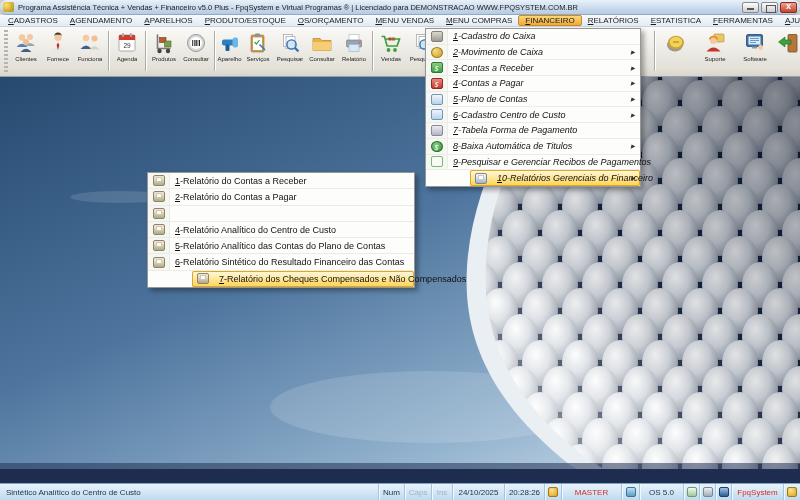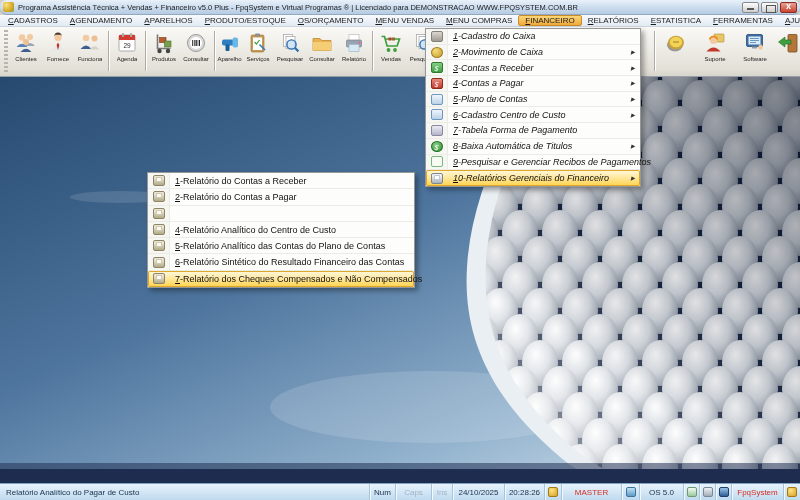--- a/index.html
+++ b/index.html
@@ -48,21 +48,21 @@
   .photo svg { display:block; width:800px; height:406px; }
 
   
   .popup { position:absolute; background:#FDFDFC; border:1px solid #979797;
     box-shadow:3px 3px 5px rgba(0,0,0,0.35); z-index:30; }
   .dropdown { left:425px; top:28px; width:216px;font-style:italic; }
   .submenu  { left:147px; top:172px; width:268px; z-index:40; }
   .mrow { display:flex; align-items:center; position:relative; border-bottom:1px solid #ECECE6; }
   .dropdown .mrow { height:15.7px; }
   .submenu .mrow { height:16.3px; }
-  .mrow:last-child { border-bottom:none; }
+  .mrow:last-child { border-bottom:none;margin-left:44px; }
   .gut { width:22px; flex:0 0 auto; display:flex; justify-content:center; align-items:center; align-self:stretch;
     background:#F6F6F2; border-right:1px solid #ECECE6; }
   .mlabel { font-size:9px; color:#111; padding-left:5px; white-space:nowrap; }
   .mrow.has-sub::after { content:"\25B6"; position:absolute; right:5px; font-size:5.5px; color:#333; top:50%; transform:translateY(-50%); }
   .mrow.hl { background:linear-gradient(#FFF8DD,#FFE9A2 45%,#FFD24B); box-shadow:inset 0 0 0 1px #DDA72C; border-radius:2px; }
   .mrow.hl .gut { background:transparent; border-right-color:transparent; }
 
   
   .gi { width:12px; height:11px; display:inline-block; border-radius:2px; position:relative; font-size:7px; line-height:11px; text-align:center; color:#fff; }
   .gi-register { background:linear-gradient(#DCD8D0,#9E9A92); border:1px solid #84807A; }
@@ -472,23 +472,23 @@
   </div>
   <div class="mrow hl">
     <span class="gut">
         <span class="gi gi-printer2"></span>
       </span>
     <span class="mlabel mnemonic"><u>7</u>-Relatório dos Cheques Compensados e Não Compensados</span>
   </div>
 </div>
 
 <div class="statusbar">
-  <span class="sb msg">Relatório Analítico do Pagar de Custo</span>
+  <span class="sb msg">Sintético Analítico do Centro de Custo</span>
   <span class="sb" style="width:26px">Num</span>
-  <span class="sb dim" style="width:36px">Caps</span>
+  <span class="sb dim" style="width:27px">Caps</span>
   <span class="sb dim" style="width:21px">Ins</span>
   <span class="sb" style="width:52px">24/10/2025</span>
   <span class="sb" style="width:40px">20:28:26</span>
   <span class="sb" style="width:17px">
       <span class="si si-mascot"></span>
     </span>
   <span class="sb red" style="width:60px">MASTER</span>
   <span class="sb" style="width:18px">
       <span class="si si-chip"></span>
     </span>

